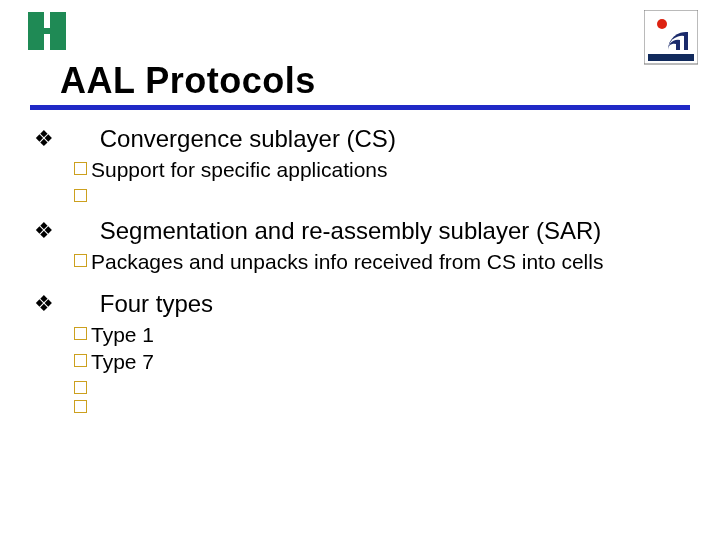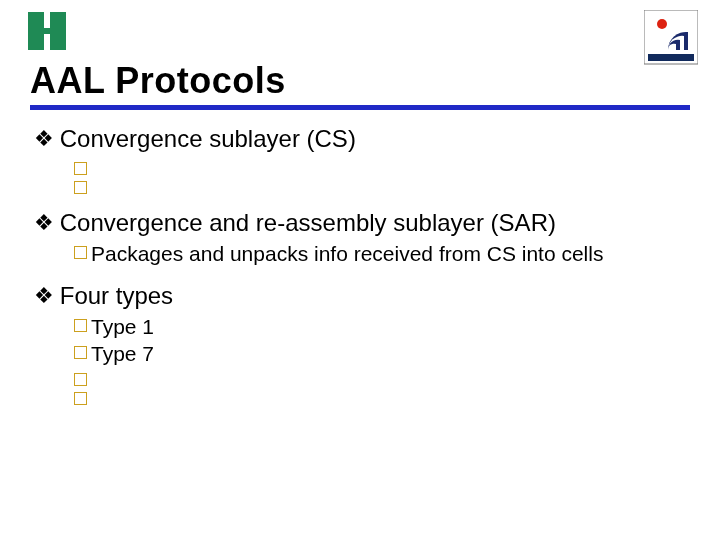--- a/index.html
+++ b/index.html
@@ -1,26 +1,26 @@
 <!DOCTYPE html>
 <html><head>
 <meta charset="utf-8">
 <style>
   * { margin: 0; padding: 0; box-sizing: border-box; }
   html, body { width: 720px; height: 540px; background: #fff; font-family: Verdana, Geneva, sans-serif; color: #000; }
   .slide { position: relative; width: 720px; height: 540px; padding: 18px 30px 30px 30px; }
   .logo-left { position: absolute; top: 12px; left: 28px; }
   .logo-right { position: absolute; top: 10px; right: 22px; }
   .title-block { margin-top: 42px; }
-  .title { font-family: Arial, Helvetica, sans-serif; font-weight: 900; font-size: 36px; letter-spacing: 0.5px; }
+  .title { font-family: Arial, Helvetica, sans-serif; font-weight: 900; font-size: 36px; letter-spacing: 0.5px; margin-left: 30px; }
   .title-underline { height: 5px; background: #2029c6; margin-top: 3px; width: 100%; }
   .content { margin-top: 14px; padding-left: 4px; }
   .l1 { display: flex; align-items: flex-start; margin-top: 4px; }
   .l1 .bullet { font-family: "Arial Unicode MS","Segoe UI Symbol",sans-serif; font-size: 22px; line-height: 30px; margin-right: 6px; }
-  .l1 .txt { font-size: 24px; line-height: 30px; font-weight: 400; }
+  .l1 .txt { font-size: 24px; line-height: 30px; font-weight: 400; margin-left: 40px; }
   .l2-group { margin: 2px 0 14px 40px; }
   .l2 { display: flex; align-items: flex-start; margin-top: 0px; }
   .l2 .box { width: 13px; height: 13px; border: 1.5px solid #cca01e; margin-top: 6px; margin-right: 4px; flex-shrink: 0; }
   .l2 .txt { font-size: 21px; line-height: 27px; max-width: 560px; }
 </style>
 </head>
 <body>
 
 <div class="slide">
 
@@ -53,29 +53,30 @@
 
   <div class="content">
 
     <div class="l1">
       <span class="bullet">❖</span>
       <span class="txt">Convergence sublayer (CS)</span>
     </div>
     <div class="l2-group">
       <div class="l2">
         <span class="box"></span>
+        <span class="txt">Support for specific applications</span>
       </div>
       <div class="l2">
         <span class="box"></span>
       </div>
     </div>
 
     <div class="l1">
       <span class="bullet">❖</span>
-      <span class="txt">Convergence and re-assembly sublayer (SAR)</span>
+      <span class="txt">Segmentation and re-assembly sublayer (SAR)</span>
     </div>
     <div class="l2-group">
       <div class="l2">
         <span class="box"></span>
         <span class="txt">Packages and unpacks info received from CS into cells</span>
       </div>
     </div>
 
     <div class="l1">
       <span class="bullet">❖</span>

